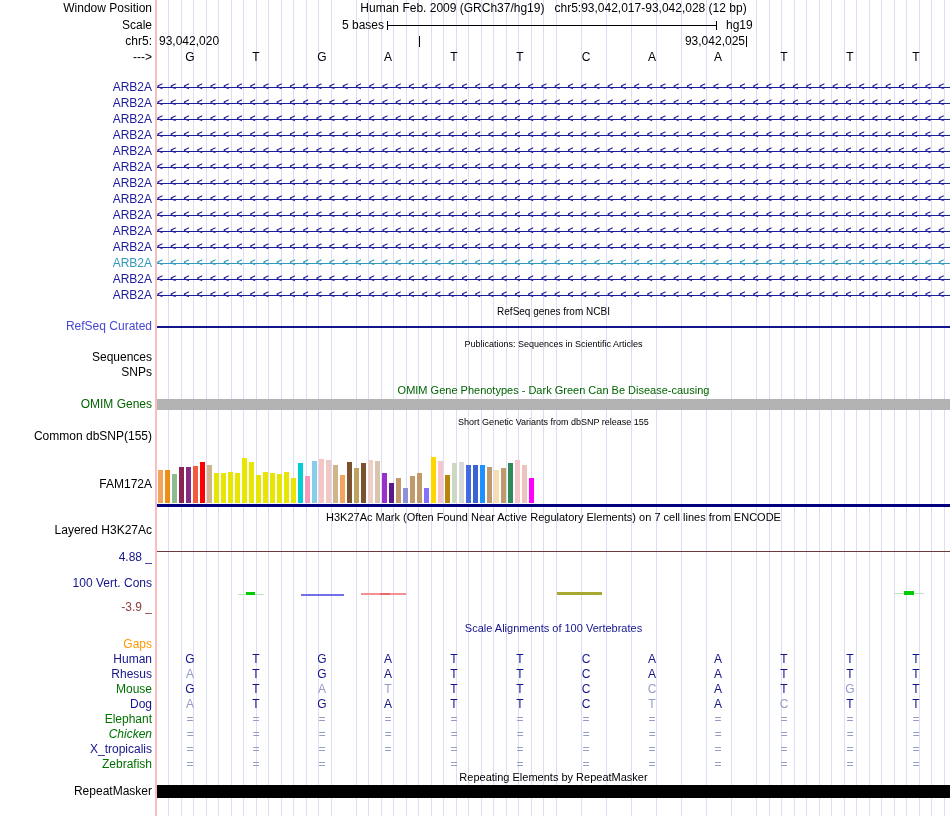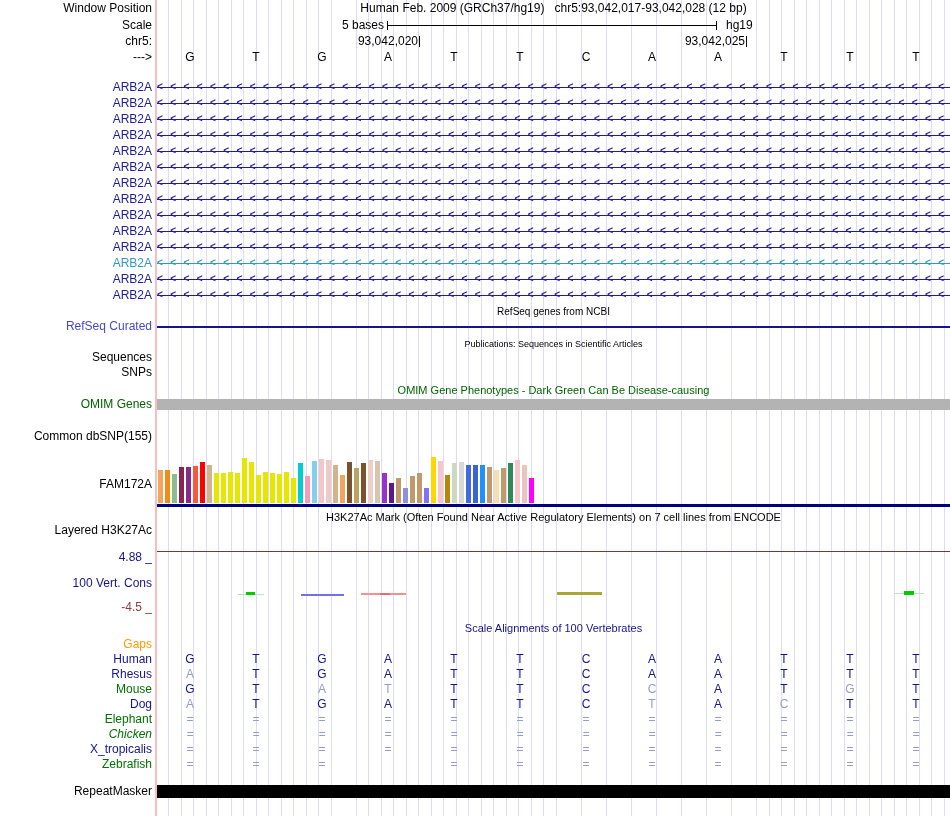--- a/index.html
+++ b/index.html
@@ -51,21 +51,21 @@
   </div>
 
   <div class="lbl" style="top:19px">Scale</div>
   <div class="hdr" style="left:257px;top:19px;width:127px;text-align:right">5 bases</div>
   <div class="hline" style="left:387px;top:25px;width:330px;height:1px"></div>
   <div class="tick" style="left:387px;top:21px;height:9px"></div>
   <div class="tick" style="left:716px;top:21px;height:9px"></div>
   <div class="hdr" style="left:726px;top:19px">hg19</div>
 
   <div class="lbl" style="top:35px">chr5:</div>
-  <div class="hdr" style="left:159px;top:35px;width:259px;text-align:right">93,042,020</div>
+  <div class="hdr" style="left:159px;top:35px;width:259px;">93,042,020</div>
   <div class="tick" style="left:419px;top:36px;height:11px"></div>
   <div class="hdr" style="left:159px;top:35px;width:586px;text-align:right">93,042,025</div>
   <div class="tick" style="left:746px;top:36px;height:11px"></div>
 
   <div class="lbl" style="top:51px">---&gt;</div>
   <div id="base-row" style="position:absolute;top:51px;left:0;width:950px;height:13px">
       <div class="base-cell" style="left: 157px;">G</div>
       <div class="base-cell" style="left: 223px;">T</div>
       <div class="base-cell" style="left: 289px;">G</div>
       <div class="base-cell" style="left: 355px;">A</div>
@@ -143,20 +143,21 @@
   <div class="refseq-line"></div>
 
   <div class="title title-sm" style="top:338px">Publications: Sequences in Scientific Articles</div>
   <div class="lbl" style="top:351px">Sequences</div>
   <div class="lbl" style="top:366px">SNPs</div>
 
   <div class="title green" style="top:384px">OMIM Gene Phenotypes - Dark Green Can Be Disease-causing</div>
   <div class="lbl green" style="top:398px">OMIM Genes</div>
   <div class="omim-bar"></div>
 
+  <div class="title title-sm" style="top:416px">Short Genetic Variants from dbSNP release 155</div>
   <div class="lbl" style="top:430px">Common dbSNP(155)</div>
 
   <div class="lbl" style="top:478px">FAM172A</div>
   <div class="gtex-bars" id="gtex-bars">
       <span style="left: 1px; height: 33px; background: rgb(242, 164, 95);"></span>
       <span style="left: 8px; height: 33px; background: rgb(238, 141, 24);"></span>
       <span style="left: 15px; height: 29px; background: rgb(143, 188, 143);"></span>
       <span style="left: 22px; height: 36px; background: rgb(139, 34, 82);"></span>
       <span style="left: 29px; height: 36px; background: rgb(133, 45, 133);"></span>
       <span style="left: 36px; height: 37px; background: rgb(242, 92, 58);"></span>
@@ -210,21 +211,21 @@
       <span style="left: 372px; height: 25px; background: rgb(255, 0, 255);"></span>
     </div>
   <div class="gtex-base"></div>
 
   <div class="title" style="top:511px">H3K27Ac Mark (Often Found Near Active Regulatory Elements) on 7 cell lines from ENCODE</div>
   <div class="lbl" style="top:524px">Layered H3K27Ac</div>
   <div class="maroon-line"></div>
 
   <div class="lbl navy" style="top:551px">4.88 _</div>
   <div class="lbl navy" style="top:577px">100 Vert. Cons</div>
-  <div class="lbl maroon-txt" style="top:601px">-4.5 _</div>
+  <div class="lbl maroon-txt" style="top:601px">-3.9 _</div>
   <div id="cons-marks">
       <div class="cons-mark" style="left: 238px; top: 594px; width: 26px; height: 1px; background: rgb(188, 228, 188);"></div>
       <div class="cons-mark" style="left: 246px; top: 592px; width: 9px; height: 3px; background: rgb(0, 204, 0);"></div>
       <div class="cons-mark" style="left: 301px; top: 594px; width: 43px; height: 2px; background: rgb(112, 112, 232);"></div>
       <div class="cons-mark" style="left: 361px; top: 593px; width: 45px; height: 2px; background: rgb(245, 144, 144);"></div>
       <div class="cons-mark" style="left: 380px; top: 593px; width: 10px; height: 2px; background: rgb(238, 106, 106);"></div>
       <div class="cons-mark" style="left: 557px; top: 592px; width: 45px; height: 3px; background: rgb(168, 168, 50);"></div>
       <div class="cons-mark" style="left: 894px; top: 593px; width: 30px; height: 1px; background: rgb(188, 228, 188);"></div>
       <div class="cons-mark" style="left: 904px; top: 591px; width: 10px; height: 4px; background: rgb(0, 204, 0);"></div>
     </div>
@@ -348,15 +349,16 @@
         <div class="mz-cell weak" style="left: 487px;">=</div>
         <div class="mz-cell weak" style="left: 553px;">=</div>
         <div class="mz-cell weak" style="left: 619px;">=</div>
         <div class="mz-cell weak" style="left: 685px;">=</div>
         <div class="mz-cell weak" style="left: 751px;">=</div>
         <div class="mz-cell weak" style="left: 817px;">=</div>
         <div class="mz-cell weak" style="left: 883px;">=</div>
       </div>
     </div>
 
+  <div class="title" style="top:771px">Repeating Elements by RepeatMasker</div>
   <div class="lbl" style="top:785px">RepeatMasker</div>
   <div class="rmsk-bar"></div>
 </div>
 
 </body></html>

